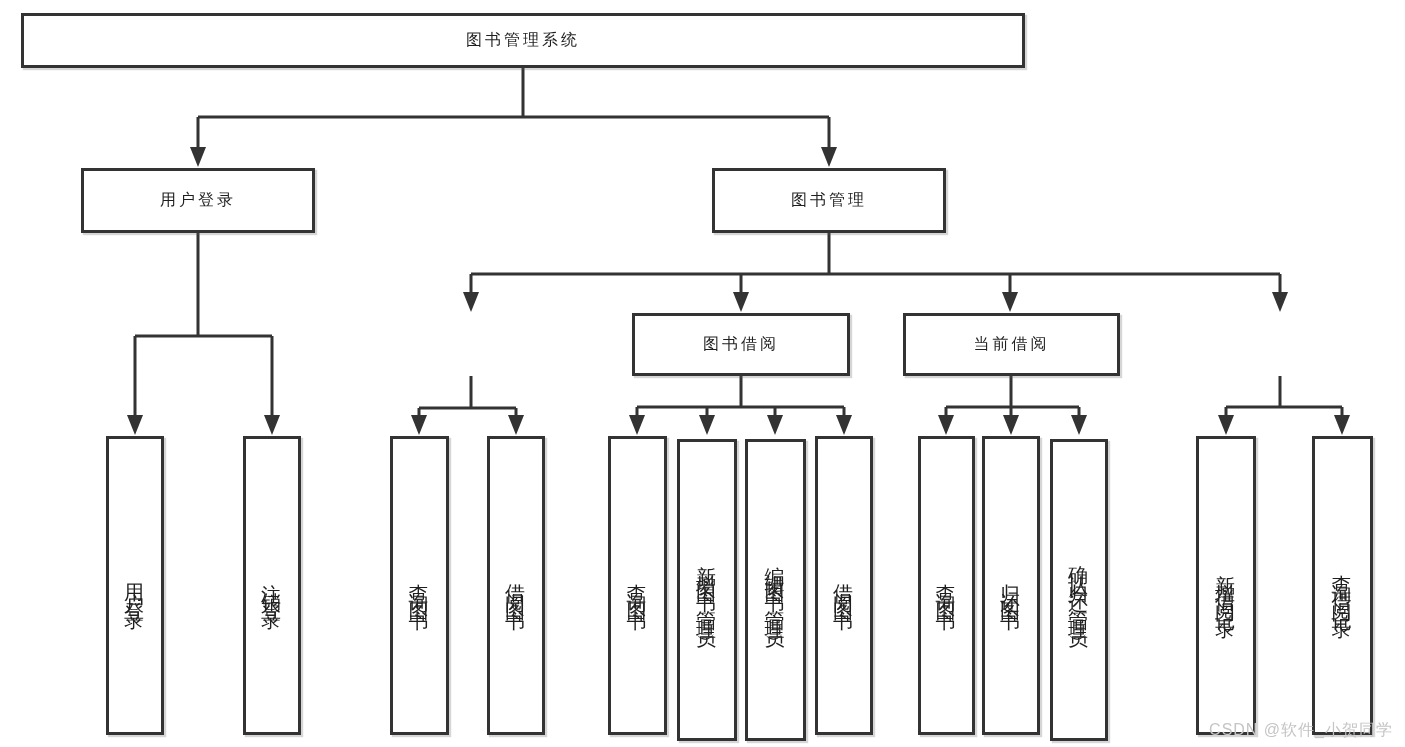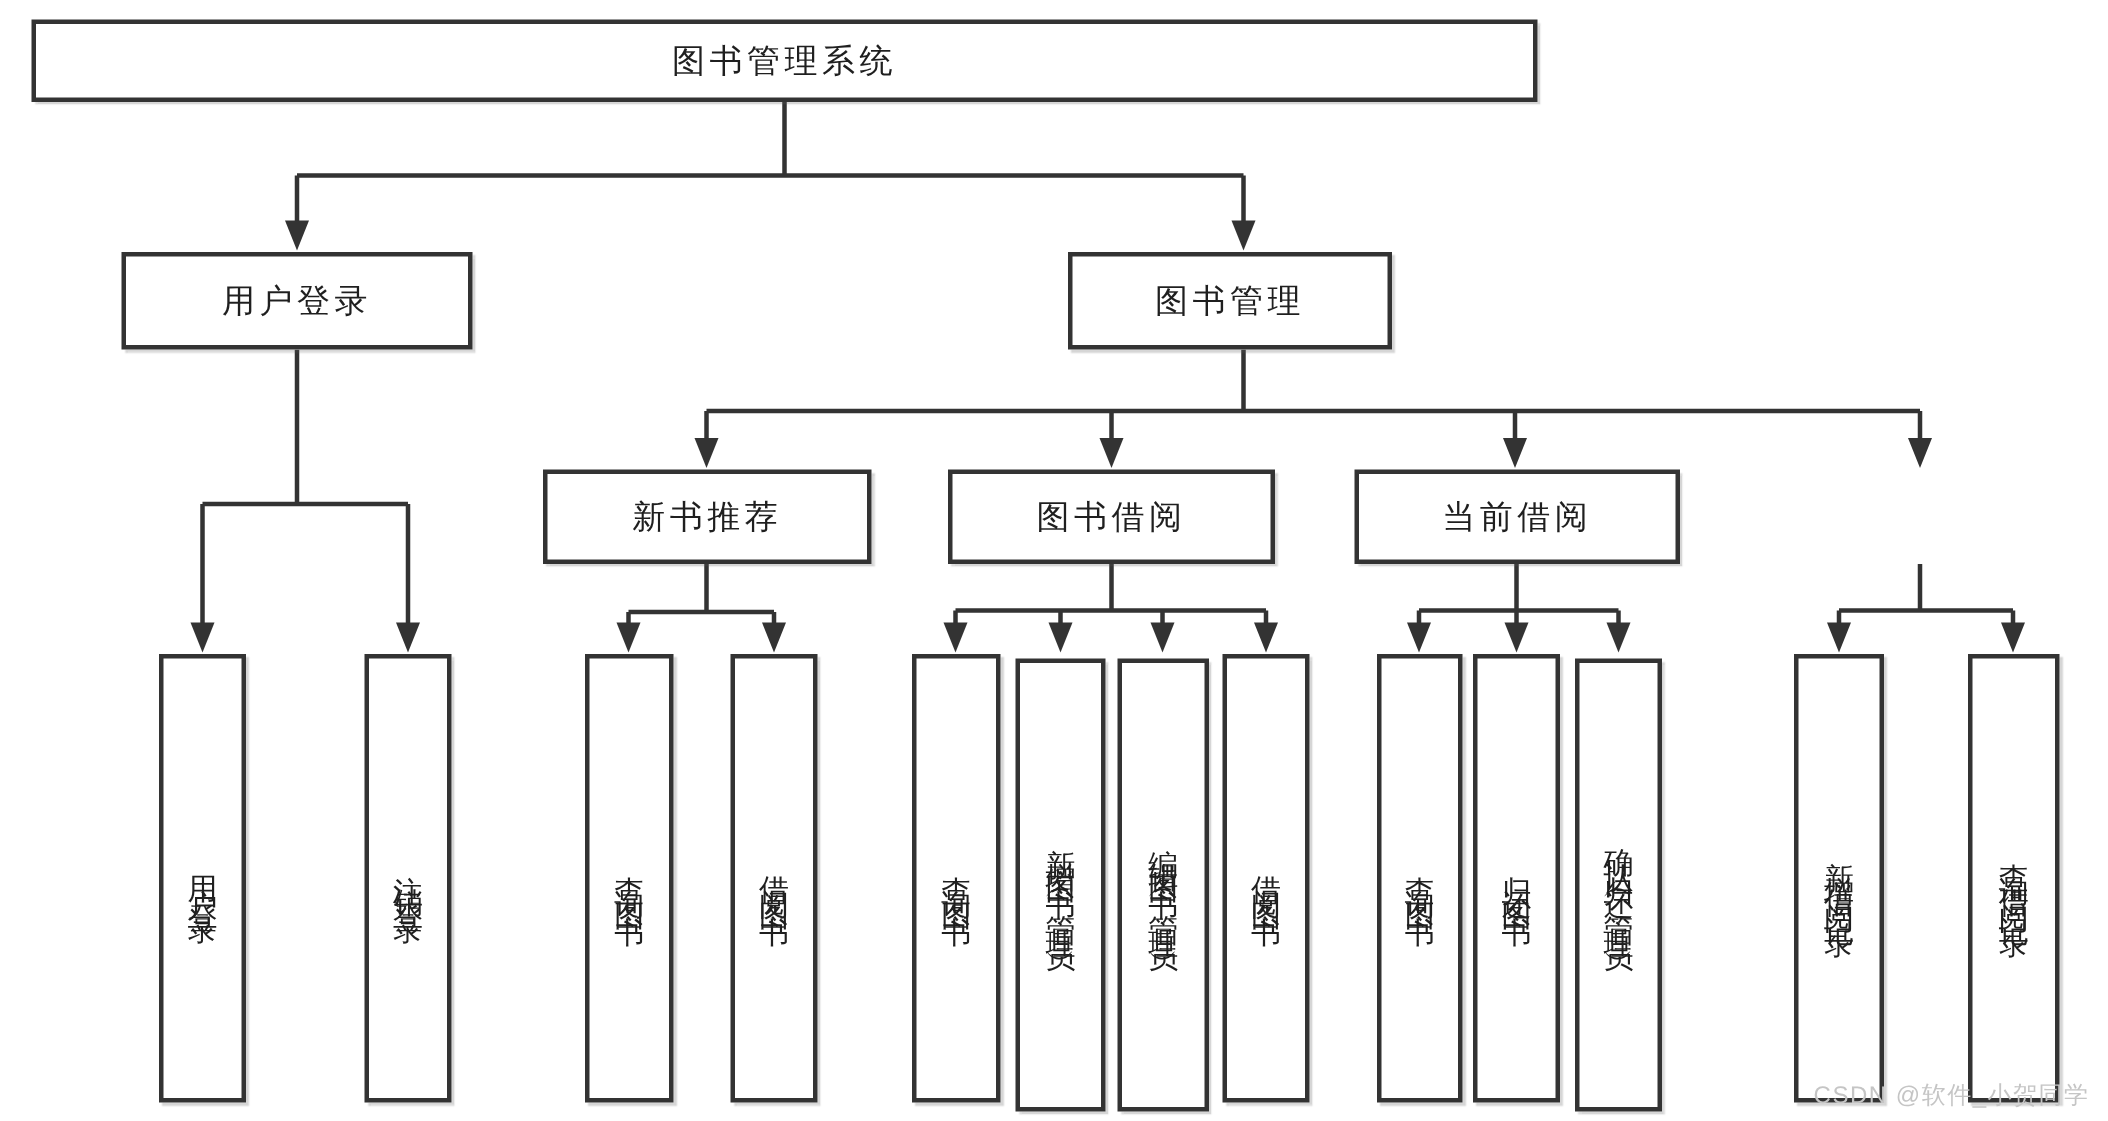--- a/index.html
+++ b/index.html
@@ -22,21 +22,21 @@
   }
   .connectors path{stroke:var(--line);stroke-width:3;fill:none;}
   .connectors polygon{fill:var(--line);stroke:none;}
   .node{
     position:absolute;
     box-sizing:border-box;
     background:#fff;
     border:3px solid var(--line);
     display:flex;align-items:center;justify-content:center;
     color:var(--text);
-    font-size:22px;
+    font-size:16px;
     letter-spacing:3px;
     text-align:center;
     box-shadow:2px 2px 1px rgba(90,90,90,0.25);
     white-space:nowrap;
   }
   .node .lbl{display:block;}
   .vert{
     writing-mode:vertical-rl;
     text-orientation:mixed;
     font-size:20px;
@@ -89,27 +89,24 @@
     </g>
   </svg>
 
   <div class="node" style="left:21px;top:13px;width:1004px;height:55px;">
     <span class="lbl">图书管理系统</span>
   </div>
 
   <div class="node" style="left:81px;top:168px;width:234px;height:65px;">
     <span class="lbl">用户登录</span>
   </div>
-  <div class="node" style="left:712px;top:168px;width:216px;height:65px;">
+  <div class="node" style="left:712px;top:168px;width:234px;height:65px;">
     <span class="lbl">图书管理</span>
   </div>
 
-  <div class="node" style="left:362px;top:313px;width:219px;height:63px;">
-    <span class="lbl">新书推荐</span>
-  </div>
   <div class="node" style="left:903px;top:313px;width:217px;height:63px;">
     <span class="lbl">当前借阅</span>
   </div>
   <div class="node" style="left:632px;top:313px;width:218px;height:63px;">
     <span class="lbl">图书借阅</span>
   </div>
 
   <div class="node vert" style="left:106px;top:436px;width:58px;height:299px;">
     <span class="lbl">用户登录</span>
   </div>

